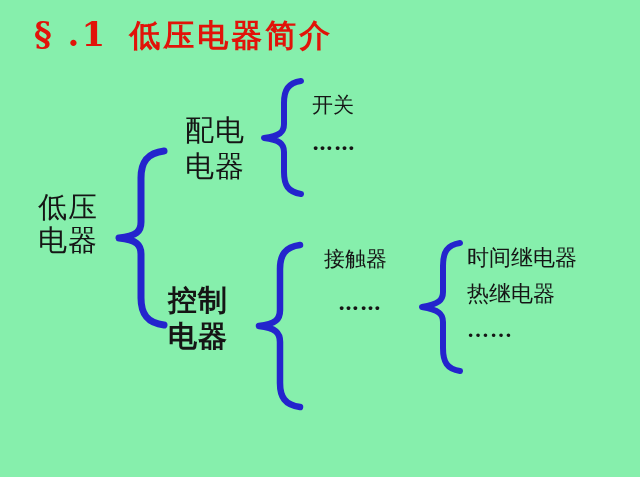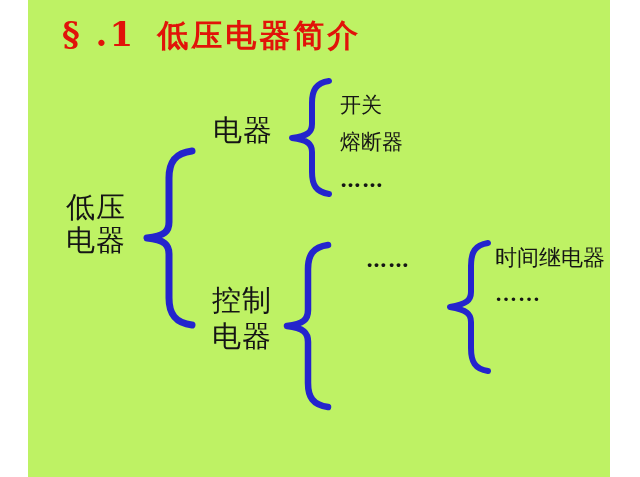--- a/index.html
+++ b/index.html
@@ -2,27 +2,26 @@
 <html><head>
 <meta charset="utf-8">
 <style>
   html, body {
     margin: 0;
     padding: 0;
     background: #ffffff;
   }
   .slide {
     position: relative;
-    width: 582px;
+    width: 640px;
     height: 477px;
-    background: #bef264;
+    background: #86efac;
     overflow: hidden;
     font-family: "DejaVu Serif", "Liberation Serif", serif;
     color: #151515;
-    margin-left: 28px;
   }
   
   .title {
     position: absolute;
     left: 34px;
     top: 14px;
     margin: 0;
     color: #e11309;
     white-space: nowrap;
     font-weight: bold;
@@ -39,21 +38,21 @@
   
   .node {
     position: absolute;
     font-size: 29px;
     line-height: 33px;
     white-space: nowrap;
     letter-spacing: 1px;
   }
   .node-root    { left: 38px;  top: 191px; }
   .node-dist    { left: 185px; top: 112px; line-height: 36px; }
-  .node-control { left: 184px; top: 282px; line-height: 36px; }
+  .node-control { left: 168px; top: 282px; line-height: 36px; font-weight: bold; }
 
   .list {
     position: absolute;
     font-size: 21px;
     white-space: nowrap;
   }
   .list-dist    { left: 312px; top: 87px;  line-height: 37px; }
   .list-control { left: 324px; top: 238px; line-height: 43px; }
   .list-relay   { left: 467px; top: 240px; line-height: 36px; font-size: 22px; font-family: Liberation Serif, serif; }
 
@@ -91,48 +90,50 @@
   <div class="node node-root">
     <div>低压</div>
     <div>电器</div>
   </div>
 
   <svg class="brace brace-root" width="62" height="184" viewBox="0 0 62 184">
     <path stroke-width="7" d="M 54 6 C 37 8, 31 17, 31 33 L 31 77 C 31 86, 27 91, 9 93 C 27 95, 31 100, 31 109 L 31 153 C 31 169, 37 178, 54 180"></path>
   </svg>
 
   <div class="node node-dist">
+    <div>配电</div>
     <div>电器</div>
   </div>
 
   <svg class="brace brace-dist" width="50" height="120" viewBox="0 0 50 120">
     <path stroke-width="6" d="M 43 4 C 30 6, 26 13, 26 26 L 26 47 C 26 55, 22 59, 6 61 C 22 63, 26 67, 26 75 L 26 95 C 26 108, 30 115, 43 117"></path>
   </svg>
 
   <div class="list list-dist">
     <div class="item">开关</div>
-    <div class="item">熔断器</div>
     <div class="item">……</div>
   </div>
 
   <div class="node node-control">
     <div>控制</div>
     <div>电器</div>
   </div>
 
   <svg class="brace brace-control" width="56" height="170" viewBox="0 0 56 170">
     <path stroke-width="6.5" d="M 48 4 C 33 6, 28 14, 28 28 L 28 69 C 28 78, 24 83, 7 85 C 24 87, 28 92, 28 101 L 28 142 C 28 156, 33 164, 48 166"></path>
   </svg>
 
   <div class="list list-control">
+    <div class="item">接触器</div>
     <div class="item">……</div>
   </div>
 
   <svg class="brace brace-relay" width="52" height="136" viewBox="0 0 52 136">
     <path stroke-width="6" d="M 44 4 C 31 6, 27 13, 27 27 L 27 53 C 27 61, 23 65, 6 68 C 23 71, 27 75, 27 83 L 27 109 C 27 123, 31 130, 44 132"></path>
   </svg>
 
   <div class="list list-relay">
     <div class="item">时间继电器</div>
+    <div class="item">热继电器</div>
     <div class="item">……</div>
   </div>
 
 </div>
 
 </body></html>

